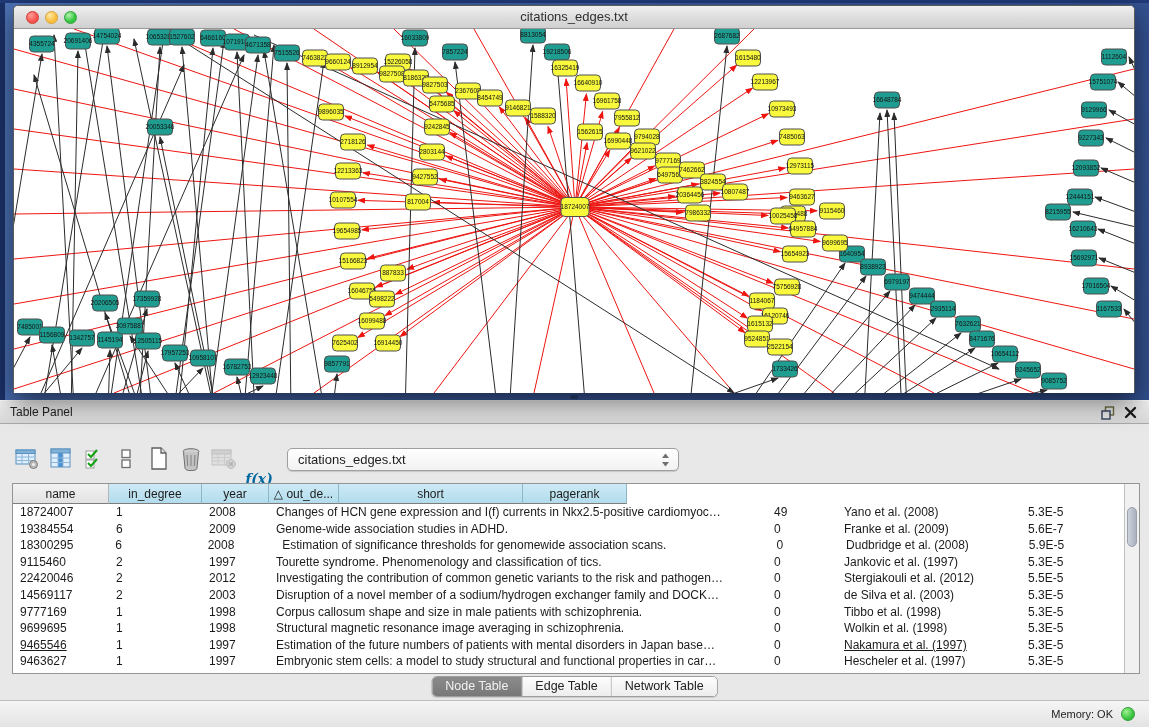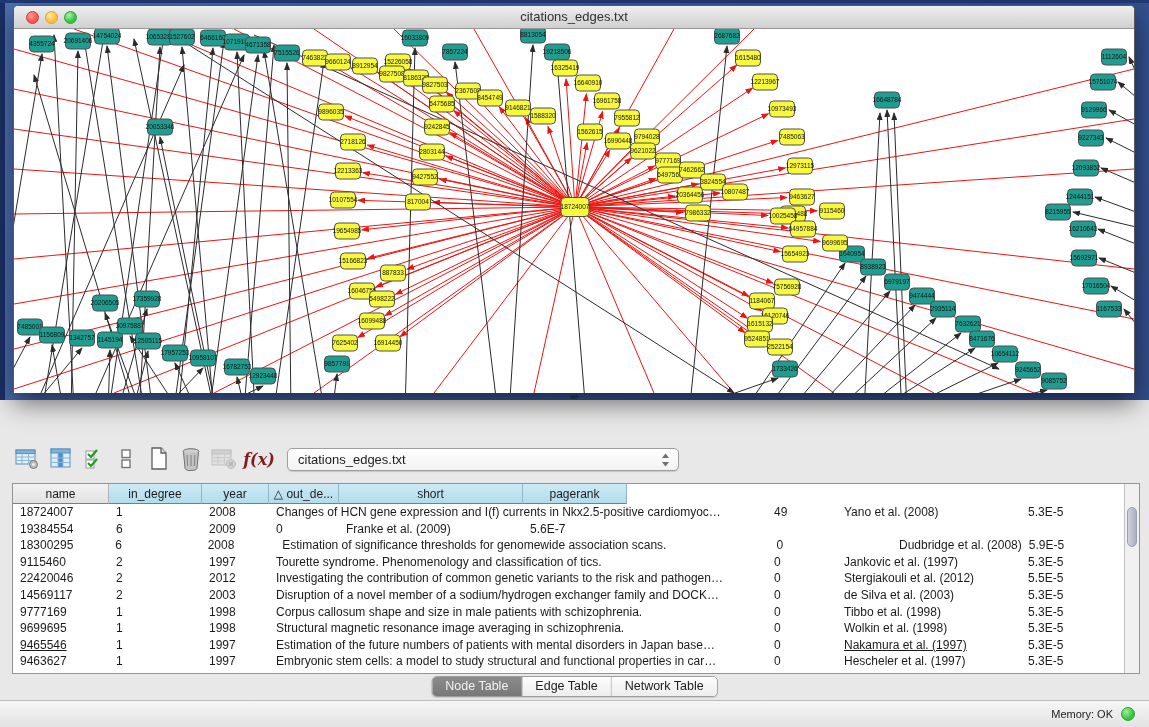--- a/index.html
+++ b/index.html
@@ -31,21 +31,21 @@
   .table-panel { position:absolute; left:0; top:400px; width:1149px; height:300px; background:#e8e8e8; }
   .tp-titlebar { position:relative; height:24px; background:linear-gradient(#f2f2f2,#d7d7d7);
     border-top:1px solid #fbfbfb; border-bottom:1px solid #a9a9a9; }
   .tp-title { position:absolute; left:10px; top:4px; font-size:12px; color:#222; }
   .tp-float { position:absolute; right:34px; top:5px; width:14px; height:14px; cursor:pointer; }
   .tp-close { position:absolute; right:12px; top:5px; width:13px; height:13px; cursor:pointer; }
 
   .tp-toolbar { position:absolute; left:0; top:24px; width:1149px; height:58px; }
   .tbtn { position:absolute; top:22px; width:26px; height:26px; display:flex; align-items:center;
     justify-content:center; cursor:pointer; }
-  .fx { font-family:"DejaVu Serif", serif; font-style:italic; font-weight:bold; font-size:16px; color:#7f1d1d; }
+  .fx { font-family:"DejaVu Serif", serif; font-style:italic; font-weight:bold; font-size:14px; color:#0369a1;margin-top:20px; }
   .combo { position:absolute; left:287px; top:24px; width:392px; height:23px; background:linear-gradient(#ffffff,#f2f2f2);
     border:1px solid #9f9f9f; border-radius:5px; box-shadow:0 1px 1px rgba(0,0,0,.15); cursor:pointer; }
   .combo-text { position:absolute; left:10px; top:3px; font-size:13px; color:#1d1d1d; }
   .combo-arrows { position:absolute; right:8px; top:4px; }
 
   .table-inset { position:absolute; left:12px; top:83px; width:1128px; height:191px;
     background:#fff; border:1px solid #949494; }
   .thead { position:absolute; left:0; top:0; height:20px; display:flex;align-items:center; }
   .th { height:20px; border-right:1px solid #8fb6c6; border-bottom:1px solid #7d7d7d;
     background:linear-gradient(#cdeaf6,#b2dcec); font-size:12px; color:#1c1c1c;
@@ -713,20 +713,30 @@
               <text x="561" y="180.2" text-anchor="middle" font-size="6.5" fill="#141414" font-family="&quot;Liberation Sans&quot;, sans-serif">18724007</text>
             </g>
           </g>
       </svg>
     </div>
   </div>
 
   <div class="divider-handle"></div>
 
   <div class="table-panel">
+    <div class="tp-titlebar">
+      <span class="tp-title">Table Panel</span>
+      <svg class="tp-float" viewBox="0 0 14 14">
+        <rect x="4.5" y="1" width="8" height="8" fill="none" stroke="#6b6b3e" stroke-width="1.4"></rect>
+        <rect x="1" y="5" width="8" height="8" fill="#e8e8e8" stroke="#33415e" stroke-width="1.4"></rect>
+      </svg>
+      <svg class="tp-close" viewBox="0 0 13 13">
+        <path d="M2,2 L11,11 M11,2 L2,11" stroke="#1c1c1c" stroke-width="2.4" stroke-linecap="round"></path>
+      </svg>
+    </div>
 
     <div class="tp-toolbar">
       <span class="tbtn" style="left:14px">
         <svg width="24" height="22" viewBox="0 0 24 22">
           <rect x="1" y="2" width="19" height="14" fill="#dfefff" stroke="#5b8fbd"></rect>
           <rect x="1" y="2" width="19" height="3.5" fill="#7fb2d8" stroke="#5b8fbd"></rect>
           <path d="M1,9 h19 M1,12.5 h19 M7,5.5 v10.5 M13.5,5.5 v10.5" stroke="#8cb6d6" stroke-width="1" fill="none"></path>
           <circle cx="18.5" cy="16.5" r="4" fill="#b9b9b9" stroke="#7e7e7e"></circle>
           <circle cx="18.5" cy="16.5" r="1.5" fill="#efefef"></circle>
         </svg>
@@ -802,31 +812,32 @@
             <div class="td" style="width: 67px;">2008</div>
             <div class="td" style="width: 498px;">Changes of HCN gene expression and I(f) currents in Nkx2.5-positive cardiomyoc…</div>
             <div class="td" style="width: 70px;">49</div>
             <div class="td" style="width: 184px;">Yano et al. (2008)</div>
             <div class="td" style="width: 104px;">5.3E-5</div>
           </div>
           <div class="tr">
             <div class="td" style="width: 96px;">19384554</div>
             <div class="td" style="width: 93px;">6</div>
             <div class="td" style="width: 67px;">2009</div>
+            <div class="td" style="width: 498px;">Genome-wide association studies in ADHD.</div>
             <div class="td" style="width: 70px;">0</div>
             <div class="td" style="width: 184px;">Franke et al. (2009)</div>
             <div class="td" style="width: 104px;">5.6E-7</div>
           </div>
           <div class="tr">
             <div class="td" style="width: 96px;">18300295</div>
             <div class="td" style="width: 93px;">6</div>
             <div class="td" style="width: 67px;">2008</div>
             <div class="td" style="width: 498px; margin-left: 8px;">Estimation of significance thresholds for genomewide association scans.</div>
             <div class="td" style="width: 70px;">0</div>
-            <div class="td" style="width: 184px; text-align: right;">Dudbridge et al. (2008)</div>
+            <div class="td" style="width: 184px;">Dudbridge et al. (2008)</div>
             <div class="td" style="width: 104px;">5.9E-5</div>
           </div>
           <div class="tr">
             <div class="td" style="width: 96px;">9115460</div>
             <div class="td" style="width: 93px;">2</div>
             <div class="td" style="width: 67px;">1997</div>
             <div class="td" style="width: 498px;">Tourette syndrome. Phenomenology and classification of tics.</div>
             <div class="td" style="width: 70px;">0</div>
             <div class="td" style="width: 184px;">Jankovic et al. (1997)</div>
             <div class="td" style="width: 104px;">5.3E-5</div>

